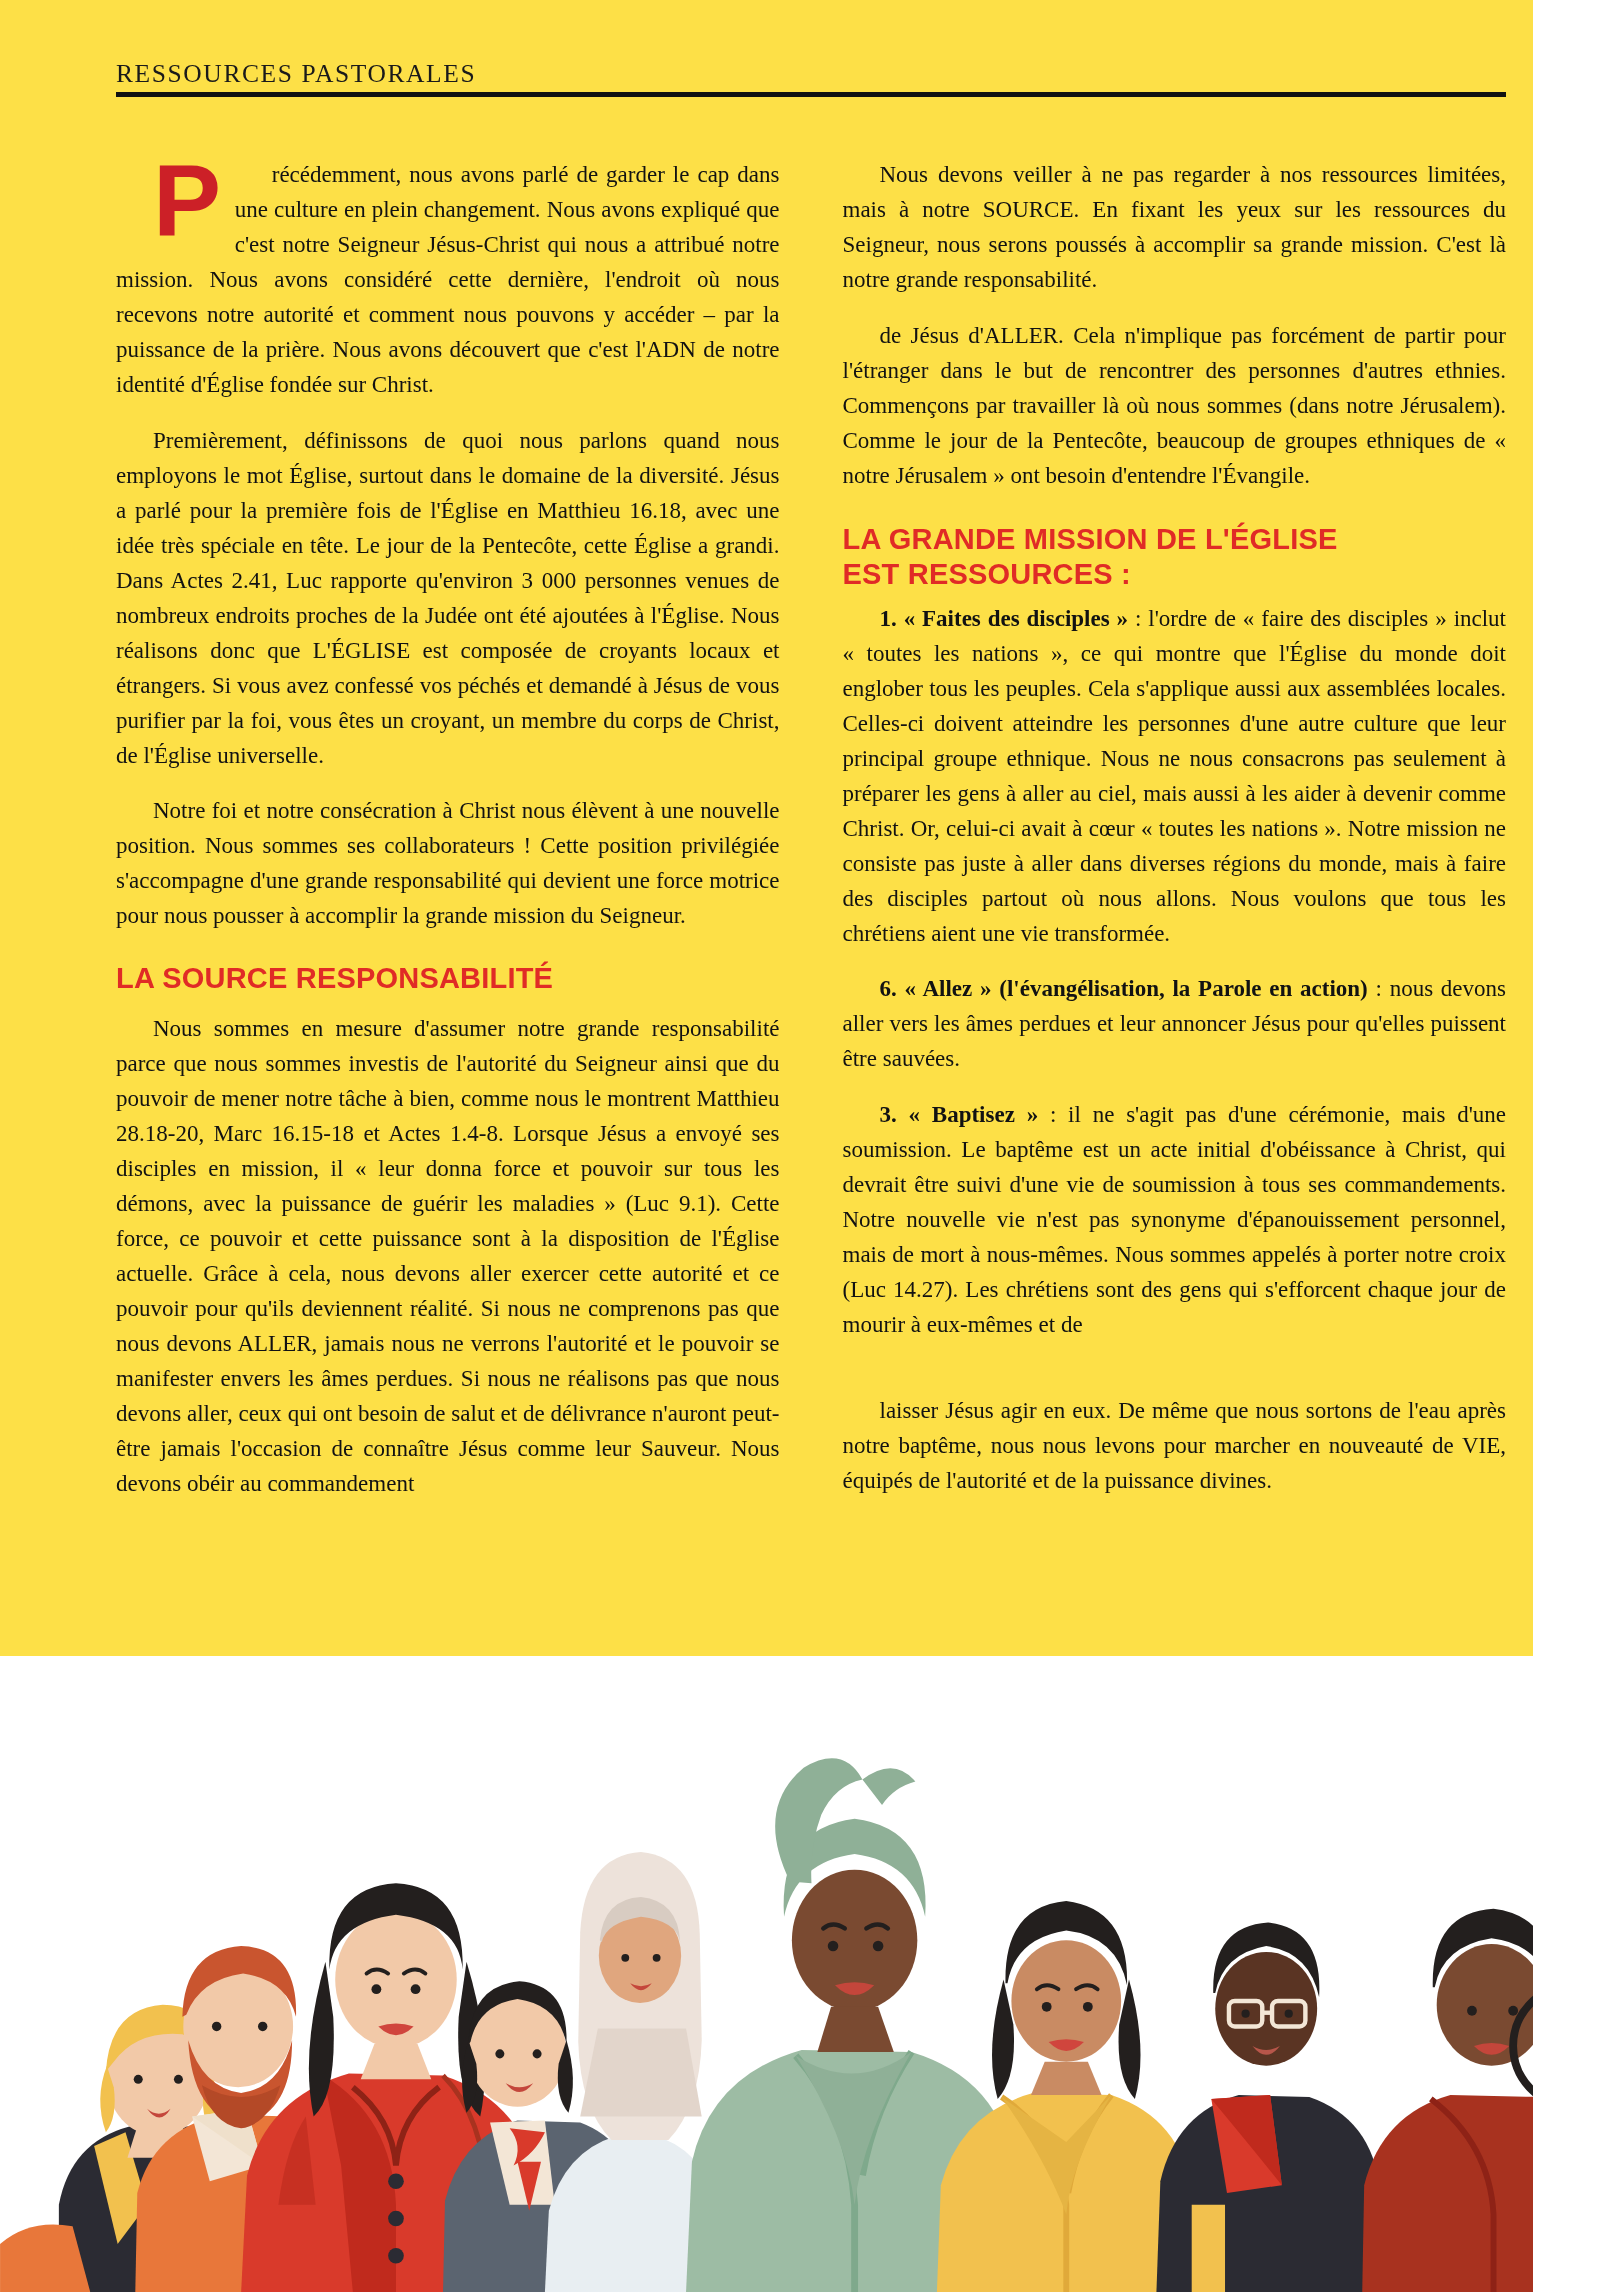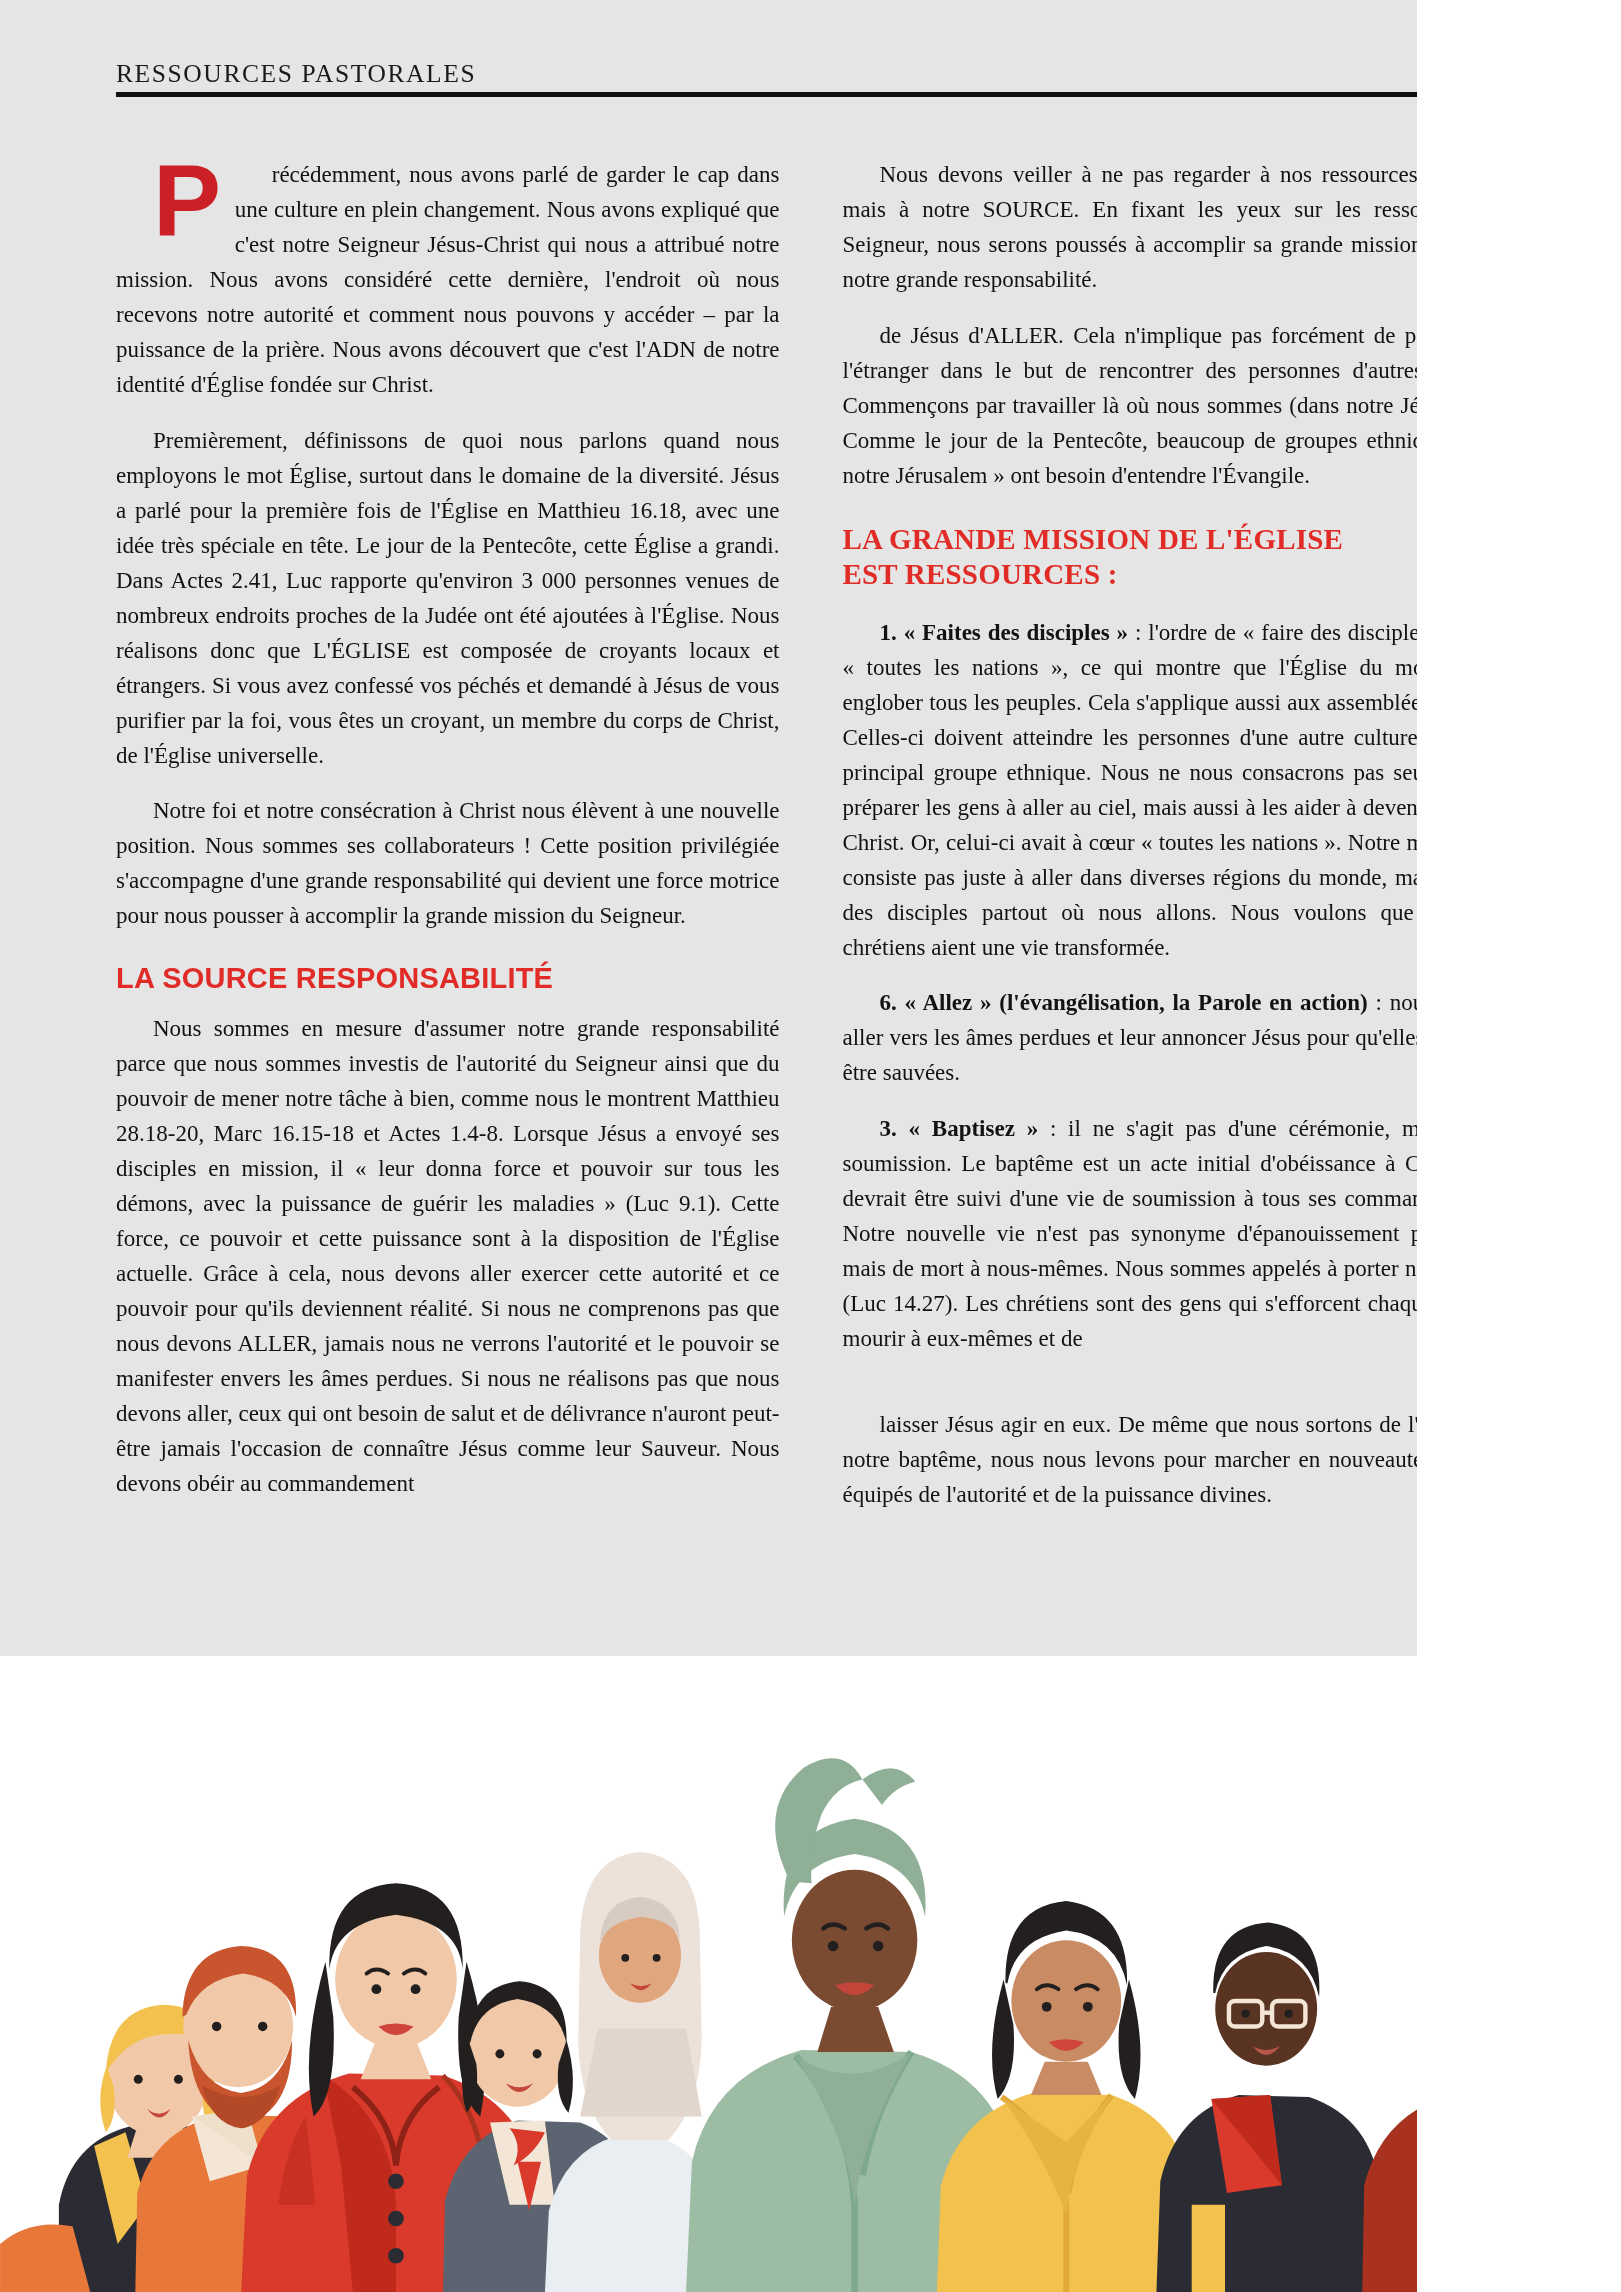--- a/index.html
+++ b/index.html
@@ -3,23 +3,23 @@
 <meta charset="utf-8">
 <title>Ressources Pastorales</title>
 <style>
   html, body {
     margin: 0;
     padding: 0;
     background: #ffffff;
   }
   .page {
     position: relative;
-    width: 1417px;
+    width: 1533px;
     height: 2293px;
-    background: #e5e5e5;
+    background: #fde047;
     overflow: hidden;
     font-family: "Liberation Serif", "DejaVu Serif", serif;
     color: #111111;
   }
 
   
   .running-head {
     position: absolute;
     left: 116px;
     top: 61px;
@@ -89,22 +89,21 @@
     font-weight: bold;
     color: #E02B26;
     font-size: 29px;
     line-height: 35px;
     letter-spacing: 0.2px;
     margin: 27.4px 0 15.7px 0;
     text-transform: none;
   }
   h2.section-head.tight {
     margin-top: 29px;
-    margin-bottom: 23px;
-    font-family: Liberation Serif, serif;
+    margin-bottom: 9px;
   }
   h2.section-head .l2 { display: block; }
 
   .numlabel {
     font-weight: bold;
   }
 
   
   .illustration {
     position: absolute;

